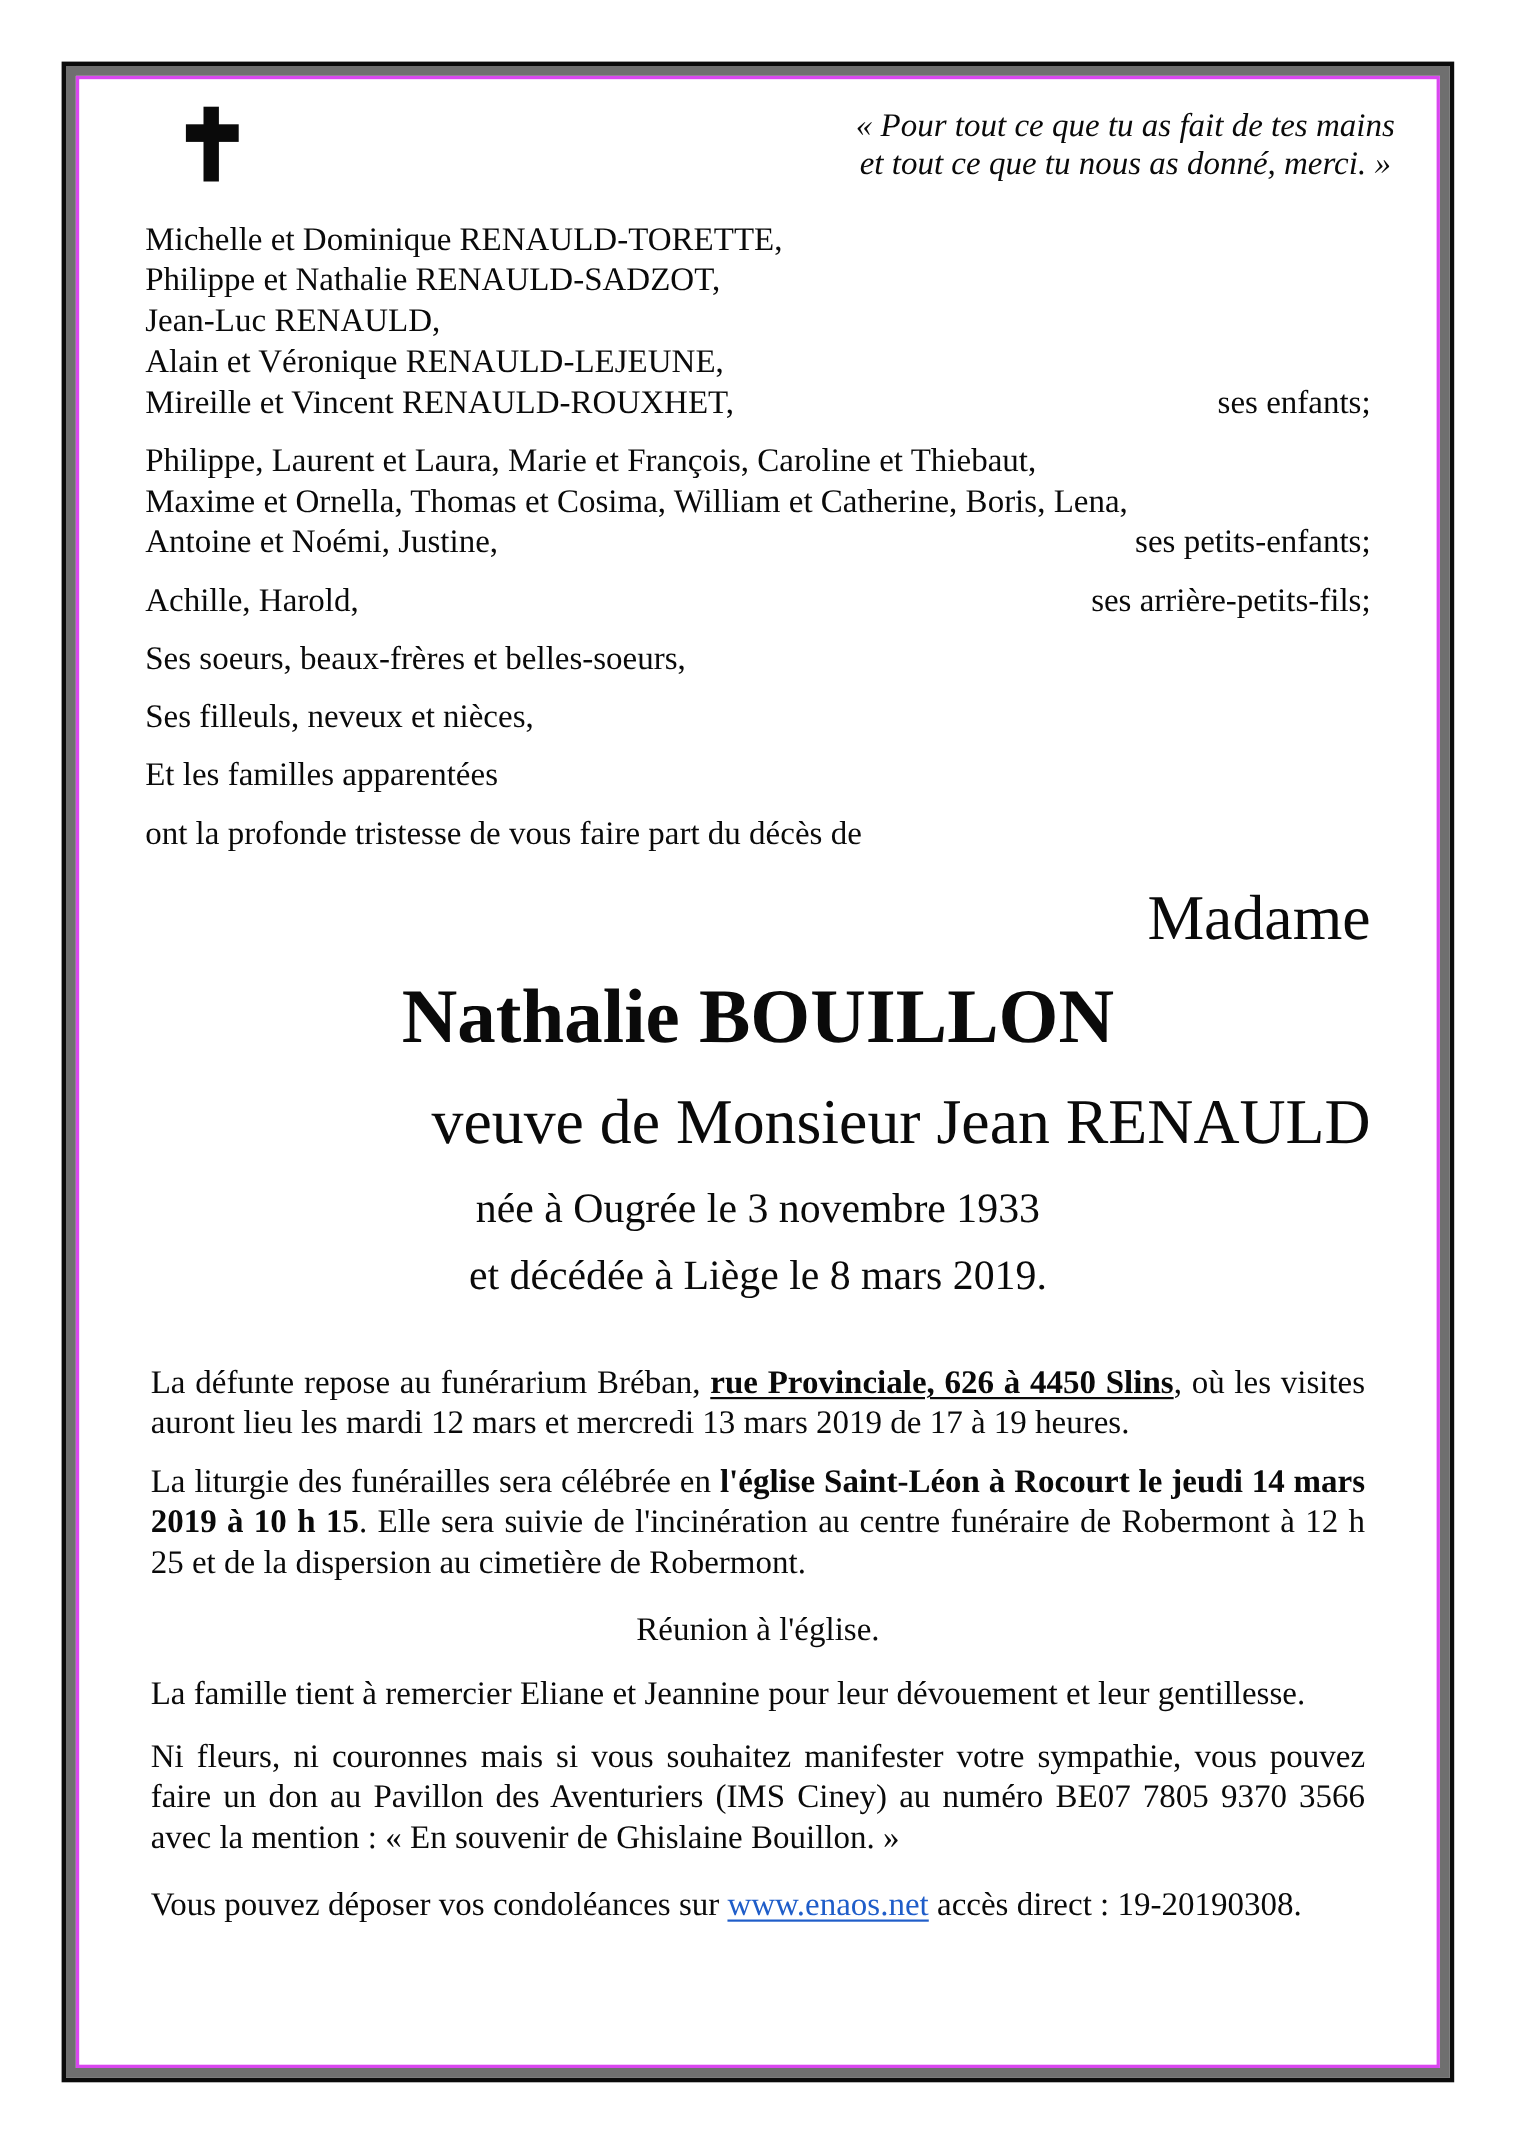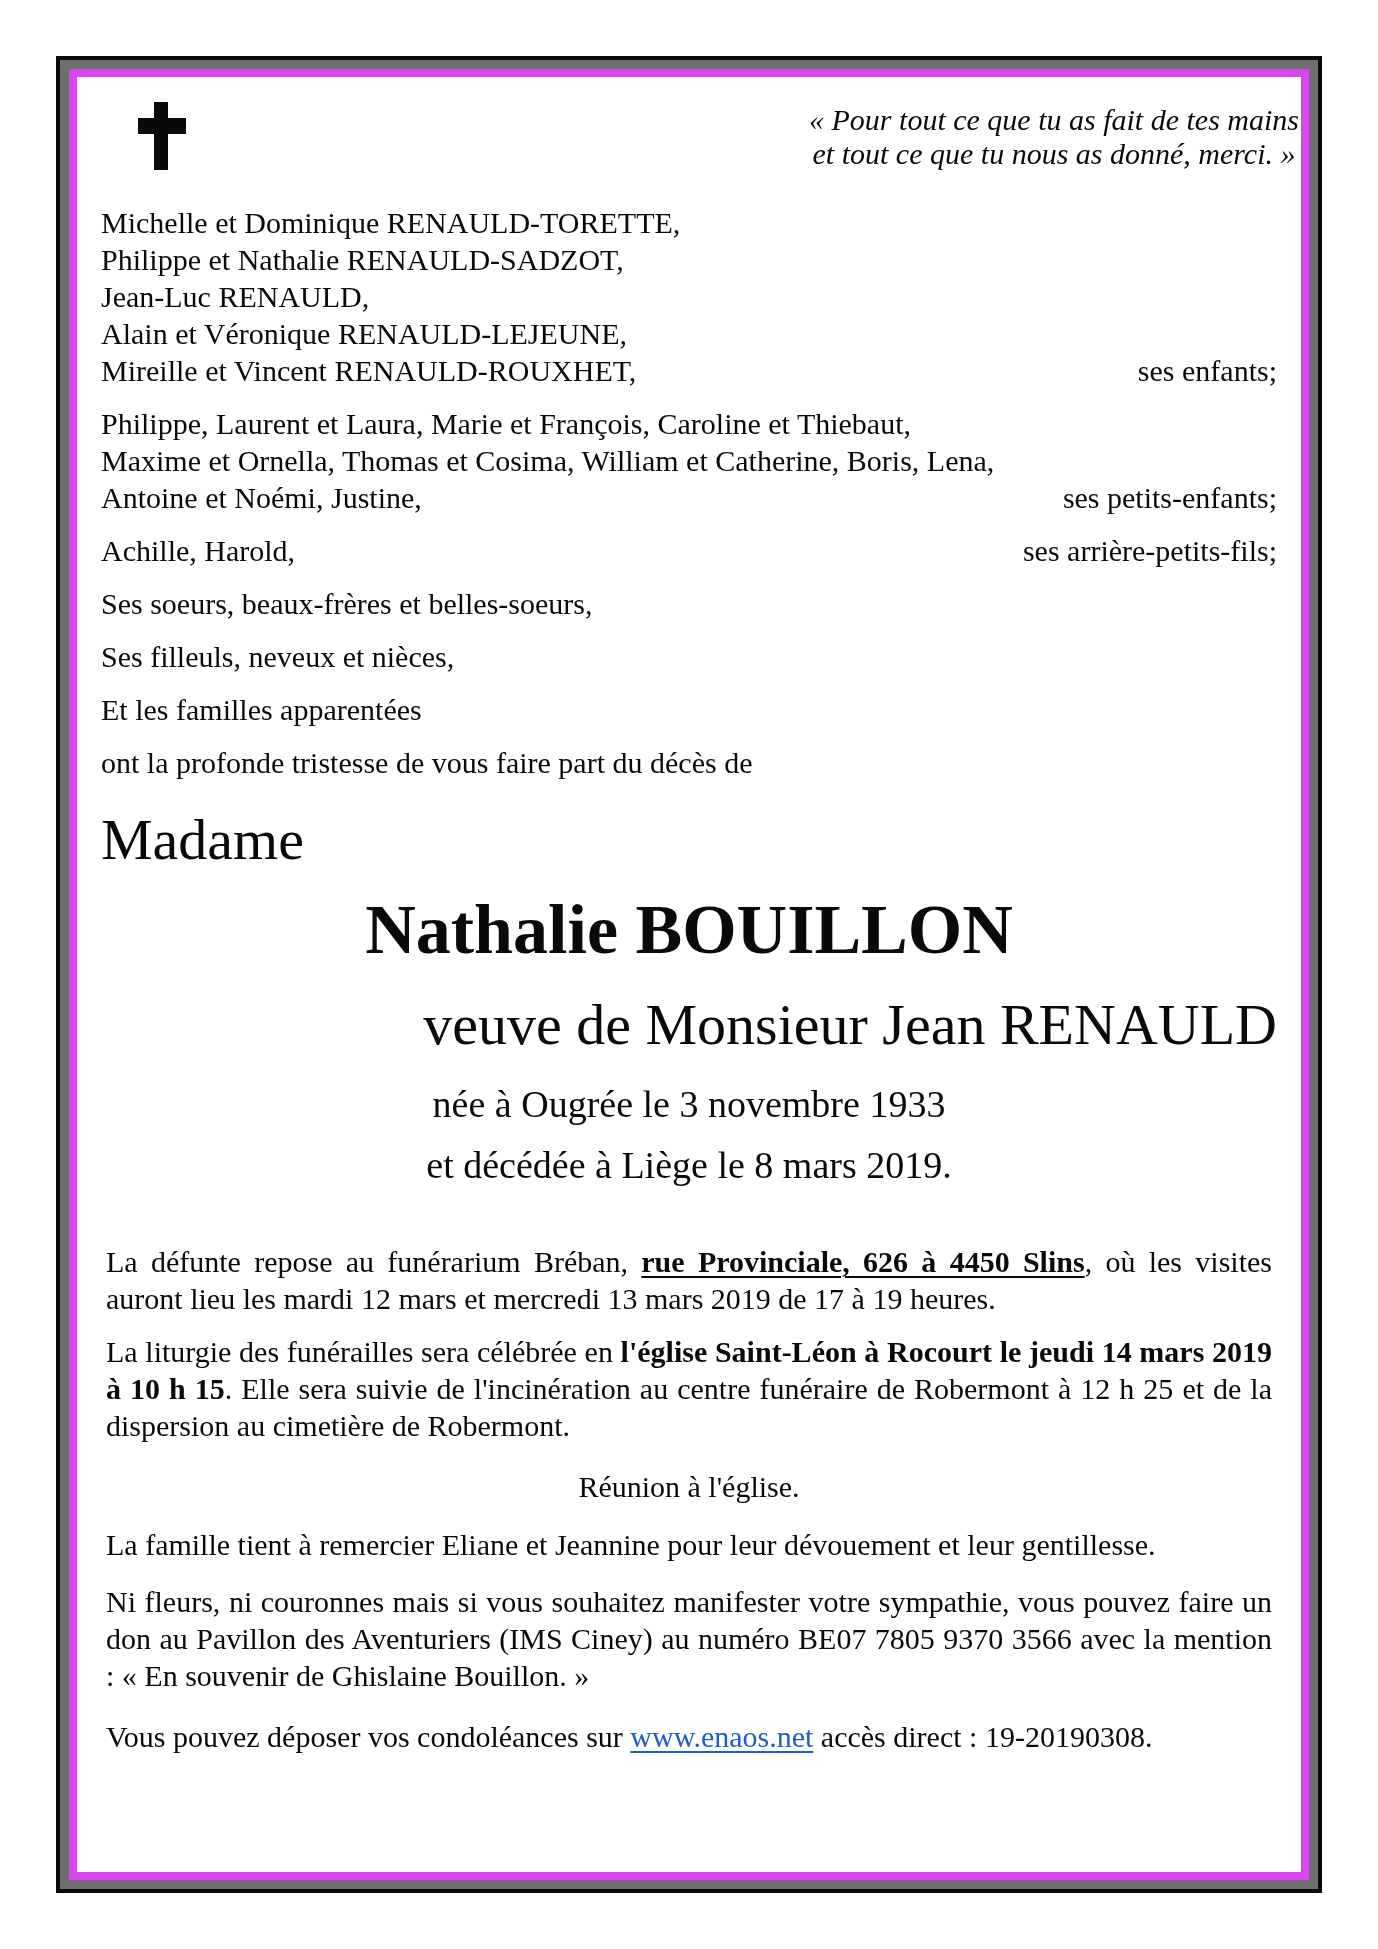--- a/index.html
+++ b/index.html
@@ -18,24 +18,24 @@
     border: 4px solid #0b0b0b;
     box-sizing: border-box;
   }
   .frame-mid {
     width: 100%; height: 100%;
     border: 9px solid #6f6f6f;
     box-sizing: border-box;
   }
   .frame-inner {
     width: 100%; height: 100%;
-    border: 8px solid #d946ef;
+    border: 3px solid #d946ef;
     box-sizing: border-box;
     background: #ffffff;
-    padding: 0 24px;
+    padding: 0 60px;
     overflow: hidden;
   }
   
   .header { display: flex; align-items: flex-start; height: 93px; }
   .cross {
     position: relative;
     width: 48px; height: 68px;
     margin-top: 25px;
     margin-left: 37px;
     flex: 0 0 auto;
@@ -57,21 +57,21 @@
     line-height: 34px;
     text-align: center;
     white-space: nowrap;
   }
   
   .names { margin-top: 34px; font-size: 30px; line-height: 37px; }
   .block { margin-bottom: 16px; }
   .label-row { display: flex; justify-content: space-between; }
   .rel-label { text-align: center; }
   
-  .d-title  { text-align: left; font-size: 58px; line-height: 67px; margin-top: 25px; }
+  .d-title  { text-align: right; font-size: 58px; line-height: 67px; margin-top: 25px; }
   .d-name   { text-align: center; font-size: 70px; line-height: 80px; font-weight: bold; margin-top: 17px; }
   .d-widow  { text-align: right; font-size: 58px; line-height: 67px; margin-top: 21px; }
   .d-birth  { text-align: center; font-size: 38px; line-height: 44px; margin-top: 24px; }
   .d-death  { text-align: center; font-size: 38px; line-height: 44px; margin-top: 17px; }
   
   .paras { font-size: 30px; line-height: 37px; }
   .paras p { margin: 5px; }
   .just { text-align: justify; }
   .center { text-align: center; }
   .p-repose   { margin-top: 56px !important; }

